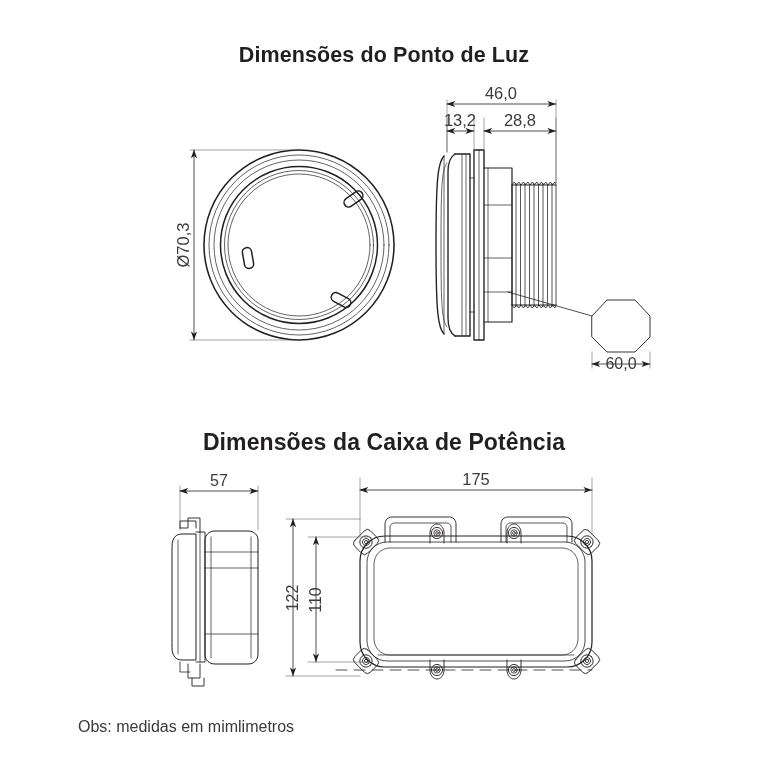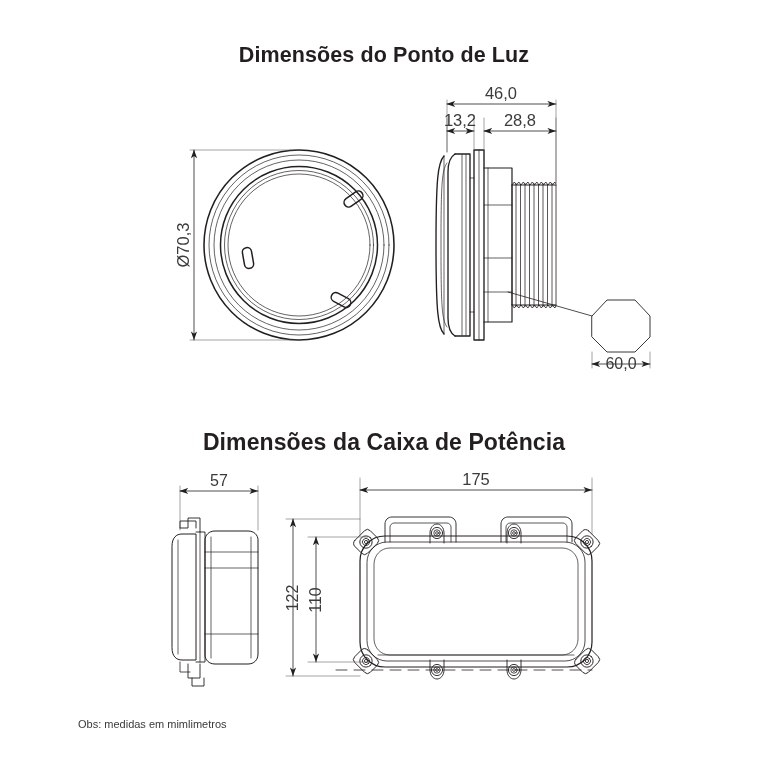--- a/index.html
+++ b/index.html
@@ -29,21 +29,21 @@
     font-weight: bold;
     color: #231f20;
     letter-spacing: .1px;
   }
   #title-luz { top: 43px; font-size: 21.5px; }
   #title-caixa { top: 429px; font-size: 23px; }
   #obs {
     position: absolute;
     left: 78px;
     top: 718px;
-    font-size: 11px;
+    font-size: 16px;
     color: #3a3a3a;
     font-weight: normal;
   }
   svg { display: block; }
   svg text {
     font-family: "Liberation Sans", sans-serif;
     fill: #3b3b3b;
   }
 </style>
 </head>

